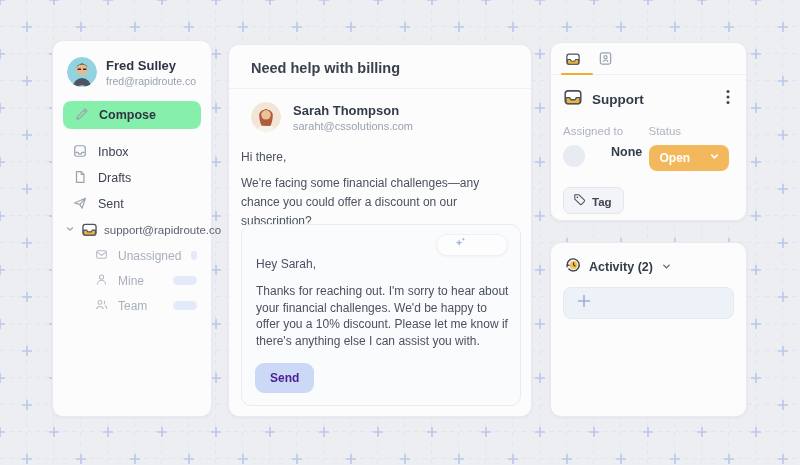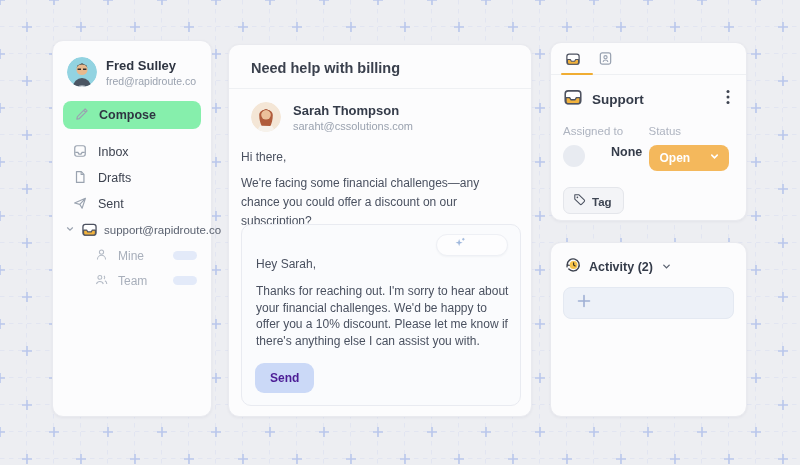--- a/index.html
+++ b/index.html
@@ -191,20 +191,30 @@
         <rect x="2" y="2.5" width="14" height="11.5" rx="2.6" fill="#fff" stroke="#4d5260" stroke-width="1.4"></rect>
         <path d="M2.7 8.6h3.3l1.1 1.9h3.8l1.1-1.9h3.3v3.4a2 2 0 0 1-2 2H4.7a2 2 0 0 1-2-2z" fill="#f2b33d" stroke="#4d5260" stroke-width="1.2" stroke-linejoin="round"></path>
       </svg>
     </span>
     <span>support@rapidroute.co</span>
   </div>
 
   <div class="sub-item">
     <span>
       <svg width="13" height="13" viewBox="0 0 16 16">
+          <rect x="2" y="3.5" width="12" height="9" rx="1.8" fill="none" stroke="#b3bac5" stroke-width="1.3"></rect>
+          <path d="M2.5 5l5.5 4 5.5-4" fill="none" stroke="#b3bac5" stroke-width="1.3"></path>
+        </svg>
+    </span>
+    <span>Unassigned</span>
+    <span class="pill"></span>
+  </div>
+  <div class="sub-item">
+    <span>
+      <svg width="13" height="13" viewBox="0 0 16 16">
           <circle cx="8" cy="5" r="2.6" fill="none" stroke="#b3bac5" stroke-width="1.3"></circle>
           <path d="M3 14a5 5 0 0 1 10 0" fill="none" stroke="#b3bac5" stroke-width="1.3"></path>
         </svg>
     </span>
     <span>Mine</span>
     <span class="pill"></span>
   </div>
   <div class="sub-item">
     <span>
       <svg width="13" height="13" viewBox="0 0 16 16">

